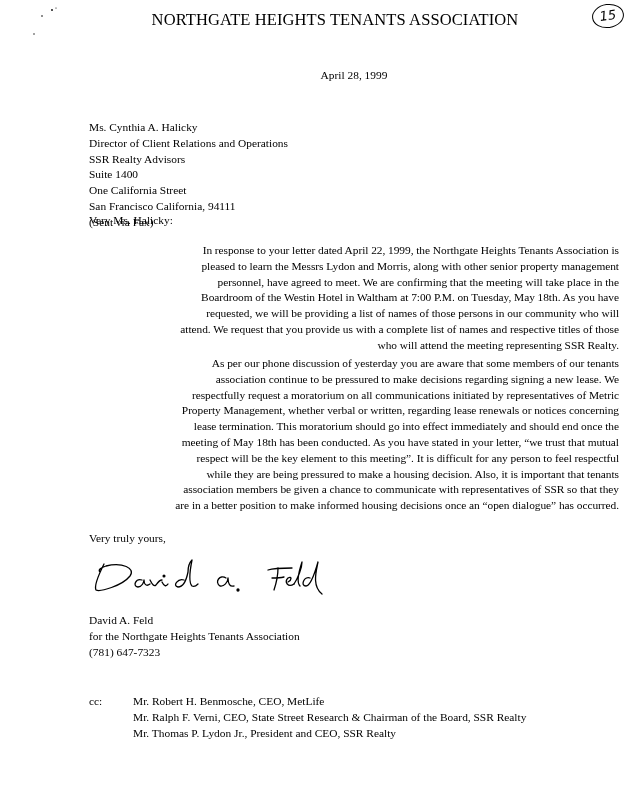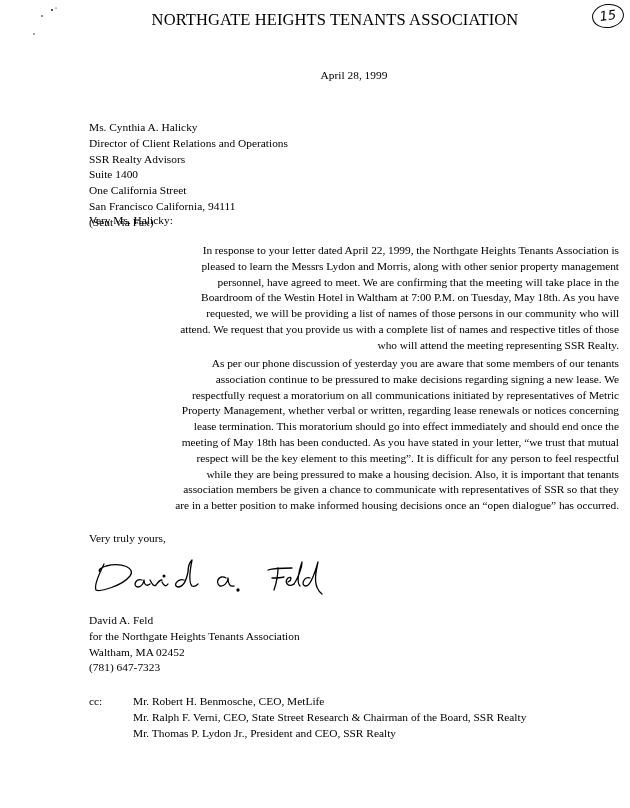--- a/index.html
+++ b/index.html
@@ -107,21 +107,20 @@
 
       <path d="M202 28 C 206 22, 210 12, 210 6 C 208 12, 204 26, 208 30"></path>
 
       <path d="M218 22 C 212 20, 208 30, 214 30 C 218 30, 222 20, 226 6 C 224 16, 220 30, 230 38"></path>
     </g>
   </svg>
 
   <div class="block" style="top:592px;margin-top:21px;">
     <div class="line">David A. Feld</div>
     <div class="line">for the Northgate Heights Tenants Association</div>
-    <div class="line">Waltham, MA  02452</div>
     <div class="line">(781) 647-7323</div>
   </div>
 
   <div class="cc-label">cc:</div>
   <div class="cc-list">
     <div class="line">Mr. Robert H. Benmosche, CEO, MetLife</div>
     <div class="line">Mr. Ralph F. Verni, CEO, State Street Research &amp; Chairman of the Board, SSR Realty</div>
     <div class="line">Mr. Thomas P. Lydon Jr., President and CEO, SSR Realty</div>
   </div>
 

